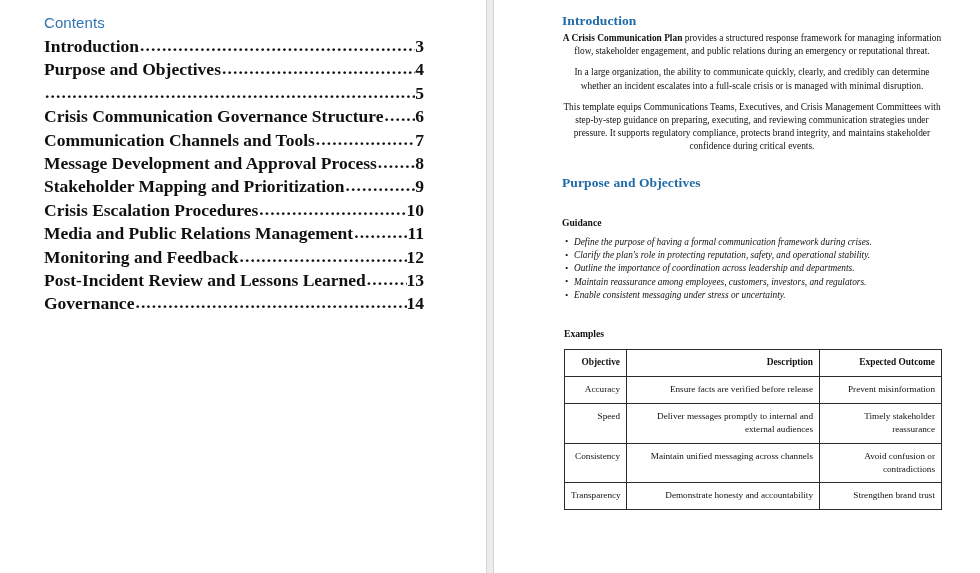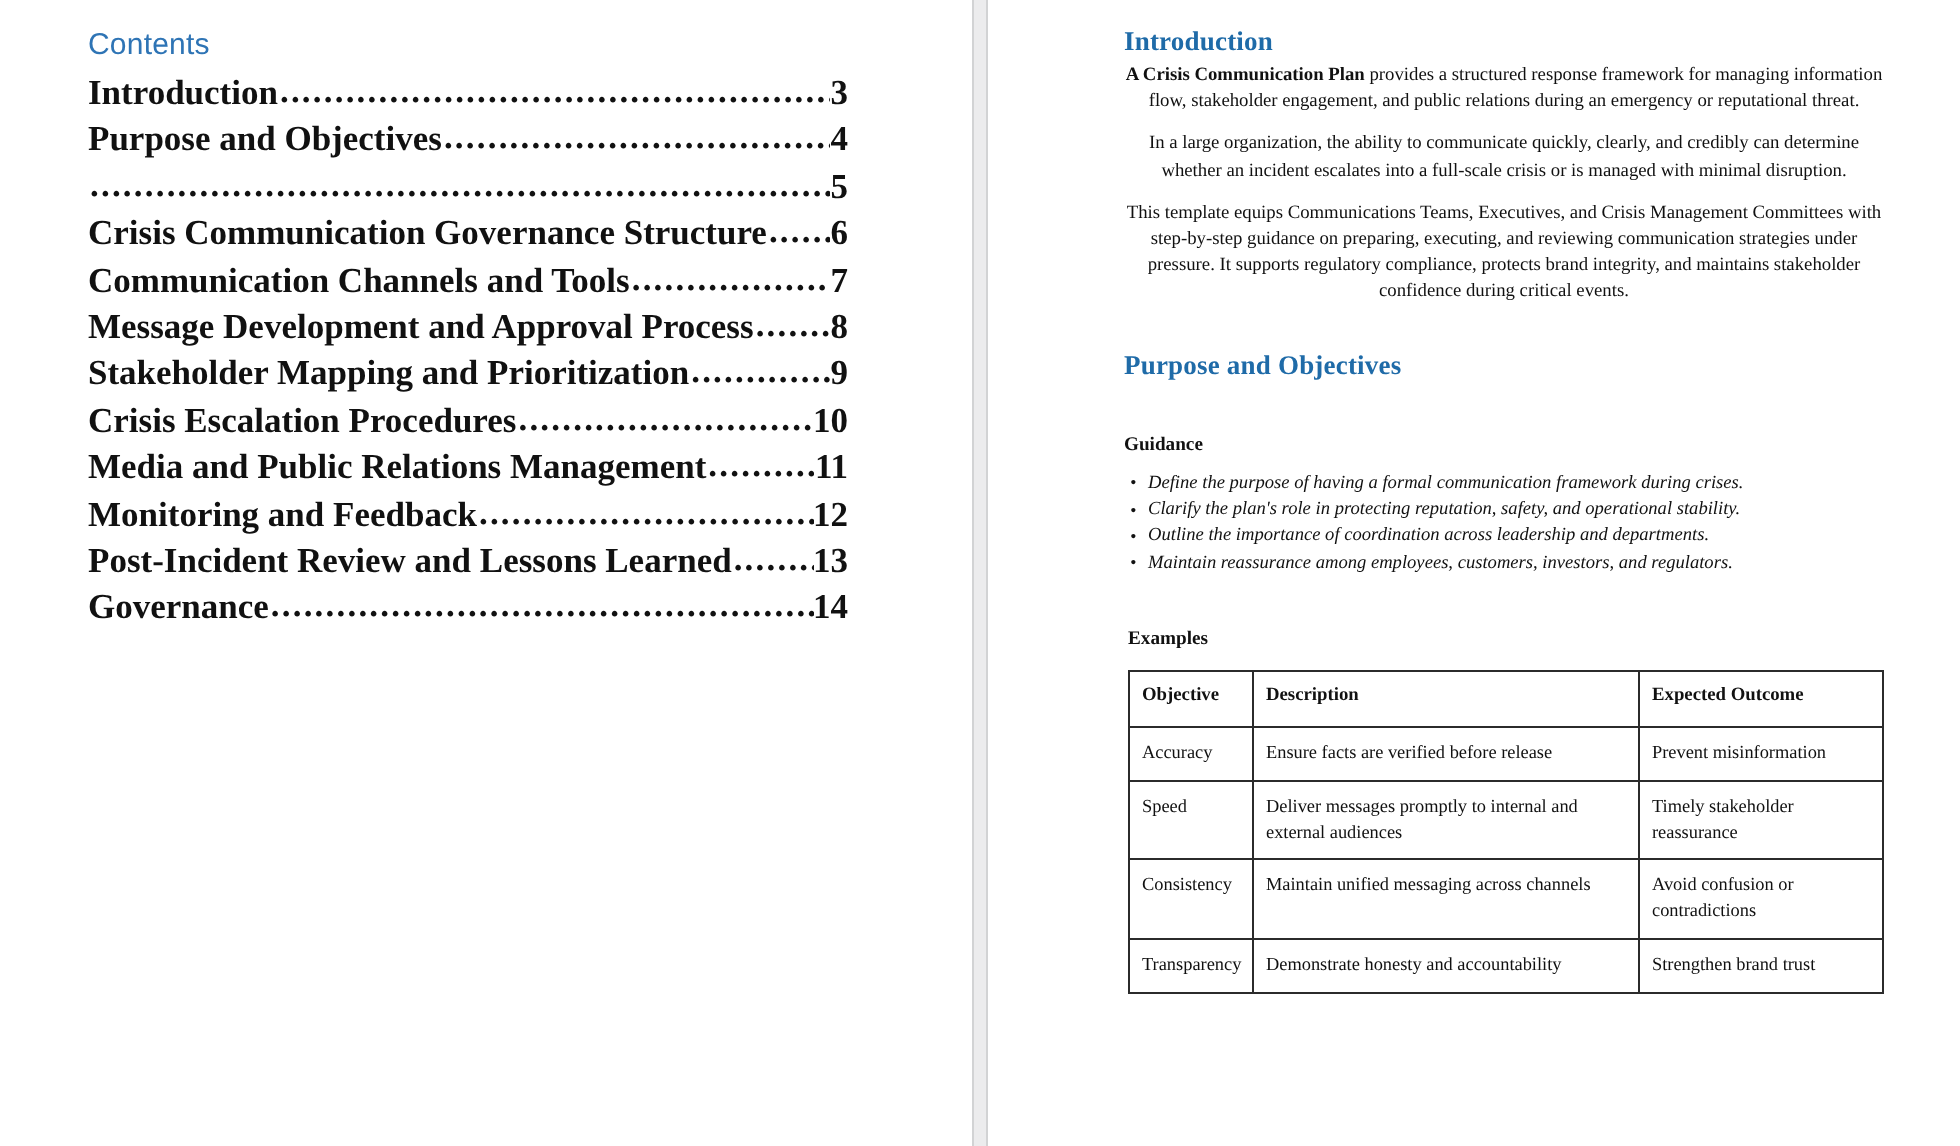--- a/index.html
+++ b/index.html
@@ -173,21 +173,21 @@
     table-layout: fixed;
   }
   table.examples-table td,
   table.examples-table th {
     border: 1px solid #2b2b2b;
     vertical-align: top;
     padding: 6px 6px 7px 6px;
     font-size: 9.2px;
     line-height: 12.8px;
     color: #111111;
-    text-align: left;
+    text-align: right;
   }
   table.examples-table th {
     font-weight: bold;
     font-size: 9.4px;
     padding-top: 6px;
     padding-bottom: 8px;
   }
   .col-obj  { width: 62px; }
   .col-desc { width: 193px; }
   .col-out  { width: 122px; }
@@ -287,20 +287,21 @@
 
       <div class="h1 second">Purpose and Objectives</div>
 
       <div class="subhead">Guidance</div>
 
       <ul class="bullets" id="bullet-list">
           <li>Define the purpose of having a formal communication framework during crises.</li>
           <li>Clarify the plan's role in protecting reputation, safety, and operational stability.</li>
           <li>Outline the importance of coordination across leadership and departments.</li>
           <li>Maintain reassurance among employees, customers, investors, and regulators.</li>
+          <li>Enable consistent messaging under stress or uncertainty.</li>
         </ul>
 
       <div class="subhead examples">Examples</div>
 
       <table class="examples-table">
         <colgroup>
           <col class="col-obj">
           <col class="col-desc">
           <col class="col-out">
         </colgroup>

